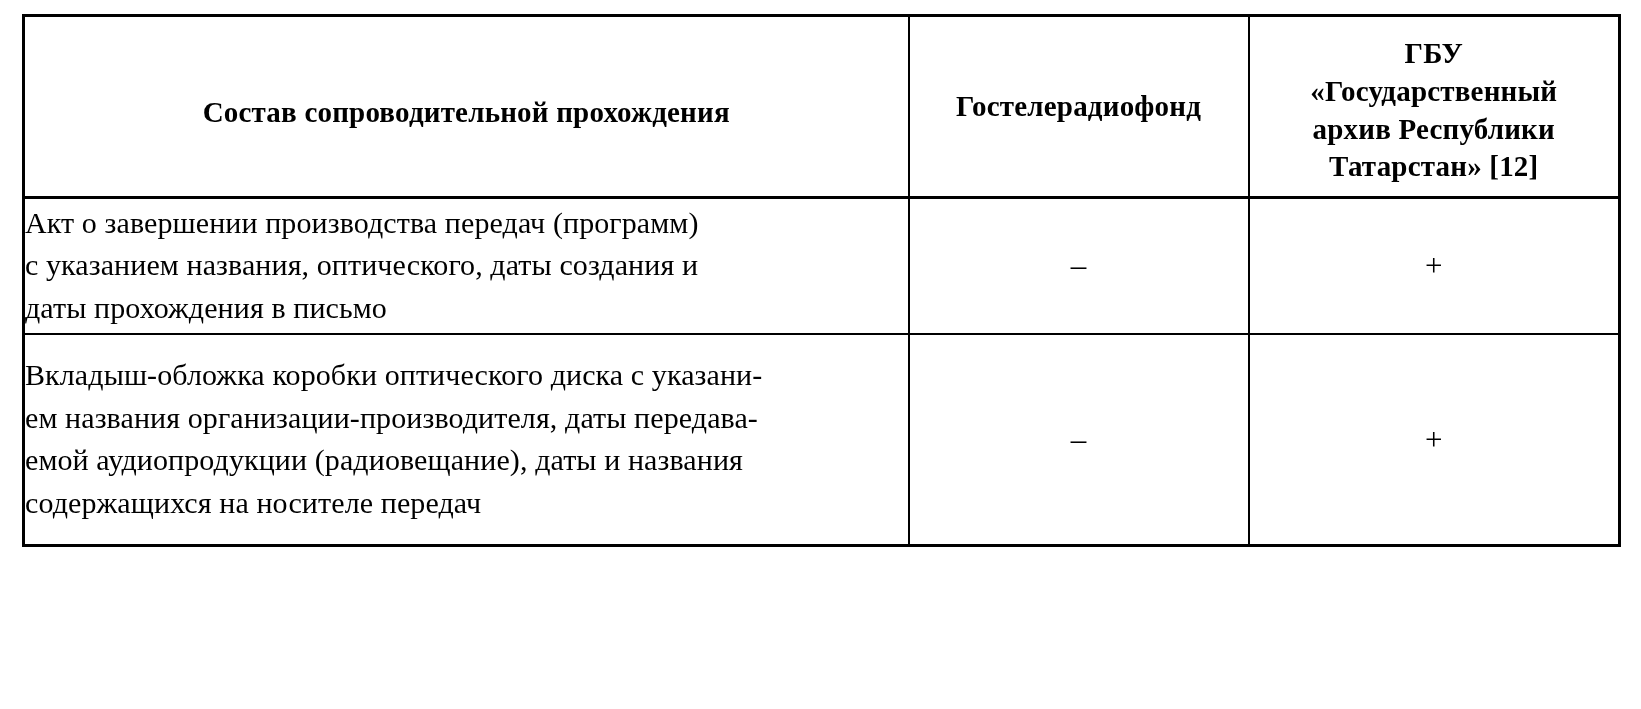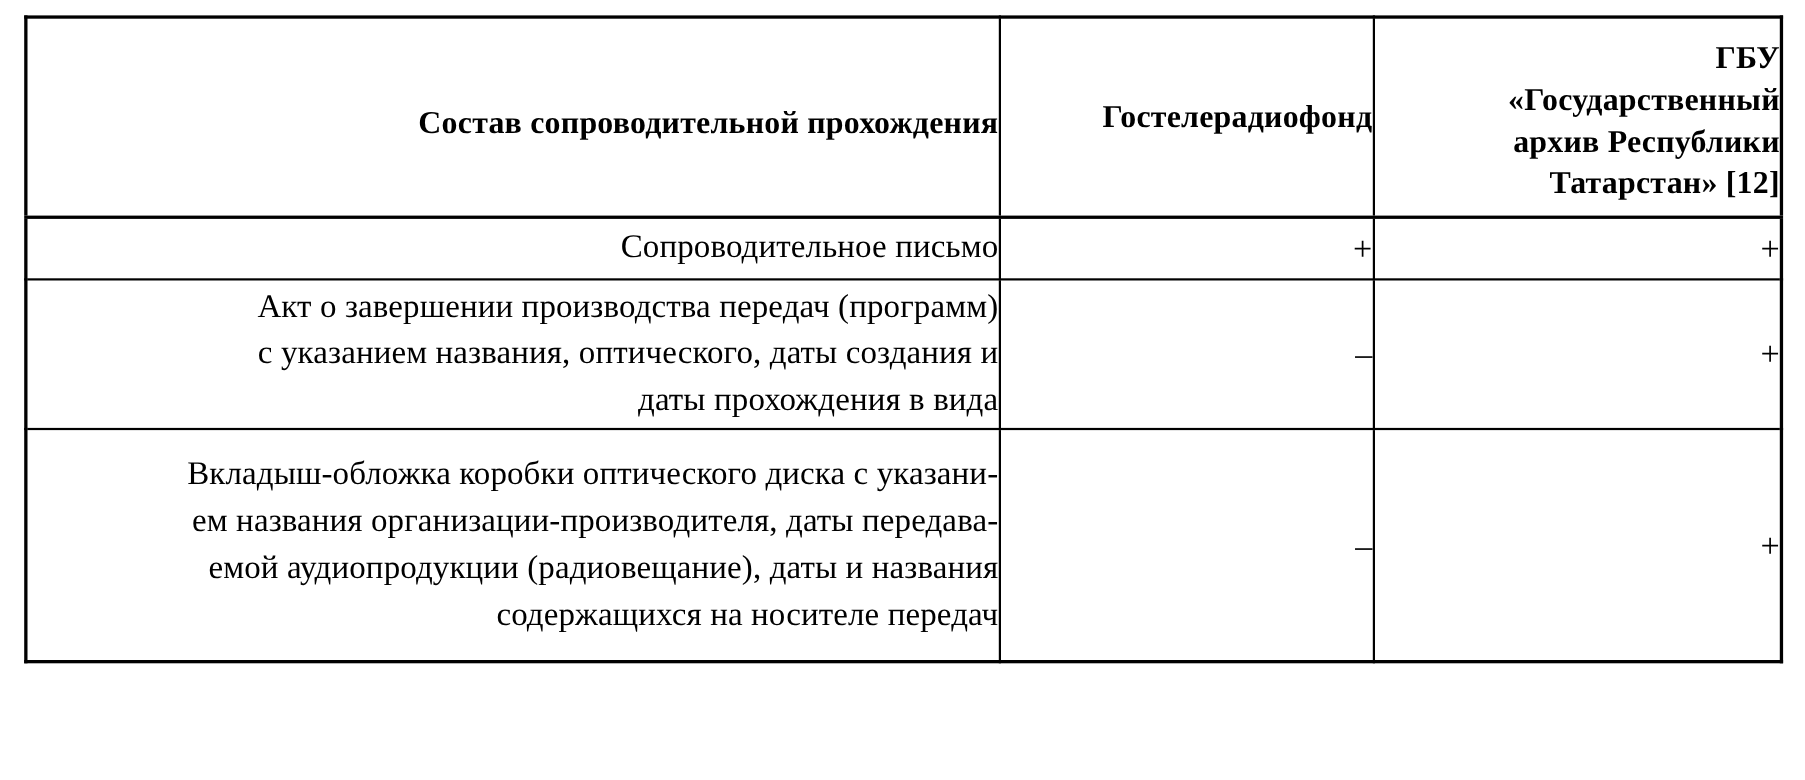--- a/index.html
+++ b/index.html
@@ -29,21 +29,20 @@
   }
   table.doc-table col.c1 { width: 885px; }
   table.doc-table col.c2 { width: 340px; }
   table.doc-table col.c3 { width: 371px; }
 
   table.doc-table th,
   table.doc-table td {
     border: 2px solid #000;
     vertical-align: middle;
     padding: 0;
-    text-align: right;
   }
   table.doc-table thead th {
     border-bottom: 3px solid #000;
   }
 
   .head-cell {
     font-weight: bold;
     font-size: 29px;
     line-height: 1.30;
     text-align: center;
@@ -97,36 +96,25 @@
         <th class="head-cell col2">Гостелерадиофонд</th>
         <th class="head-cell col3">
           <div class="line">ГБУ</div>
           <div class="line">«Государственный</div>
           <div class="line">архив Республики</div>
           <div class="line">Татарстан» [12]</div>
         </th>
       </tr>
     </thead>
     <tbody>
-      <tr class="r1">
-        <td class="desc-cell">
-          <div class="line">Сопроводительное письмо</div>
-        </td>
-        <td class="mark-cell">
-          <span class="mark">+</span>
-        </td>
-        <td class="mark-cell">
-          <span class="mark">+</span>
-        </td>
-      </tr>
       <tr class="r2">
         <td class="desc-cell">
           <div class="line">Акт о завершении производства передач (программ)</div>
           <div class="line">с указанием названия, оптического, даты создания и</div>
-          <div class="line">даты прохождения в вида</div>
+          <div class="line">даты прохождения в письмо</div>
         </td>
         <td class="mark-cell">
           <span class="mark">–</span>
         </td>
         <td class="mark-cell">
           <span class="mark">+</span>
         </td>
       </tr>
       <tr class="r4">
         <td class="desc-cell">

